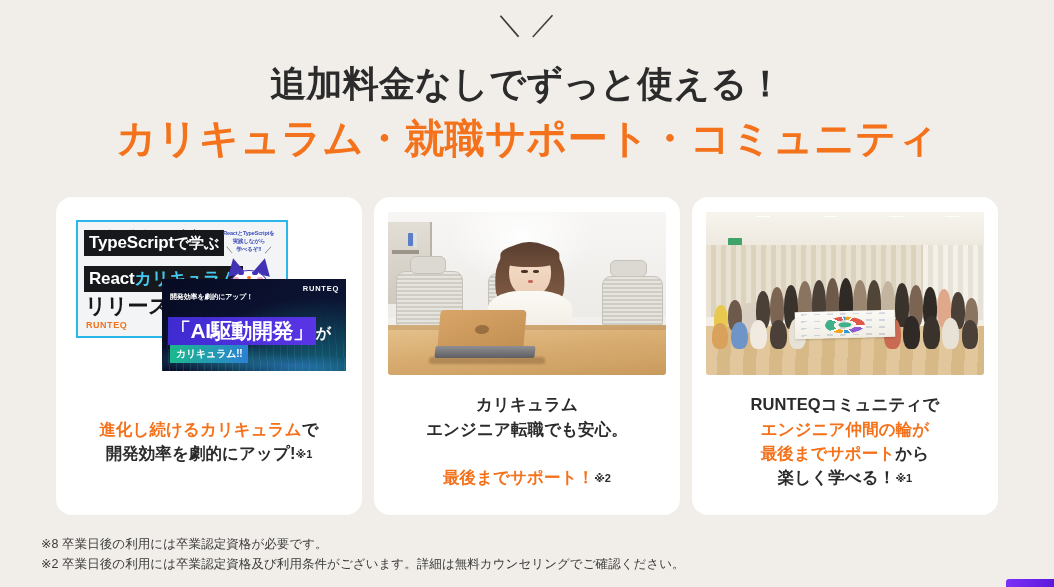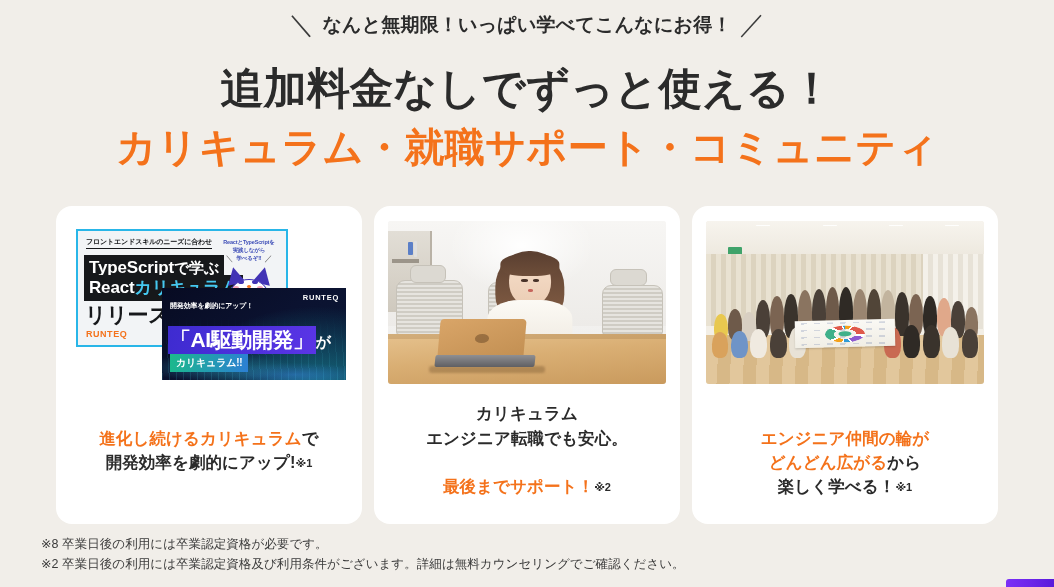--- a/index.html
+++ b/index.html
@@ -39,21 +39,21 @@
     font-weight: 300;
     font-size: 26px;
     line-height: 1;
     color: #3A3A3A;
     transform: translateY(-1px);
   }
   .eyebrow .slash.left  { transform: translateY(-1px) scaleX(1); }
 
   .headline {
     margin-top: 23px;
-    font-size: 43px;
+    font-size: 36px;
     font-weight: 800;
     letter-spacing: 0.005em;
     line-height: 1.28;
     color: #2B2B2B;
     white-space: nowrap;
   }
 
   .headline-accent {
     margin-top: 6px;
     font-size: 40px;
@@ -155,21 +155,21 @@
   .ts-bar {
     position: absolute; left: 6px;
     background: #16181B;
     color: #FFFFFF;
     font-size: 17px; font-weight: 800;
     line-height: 1;
     padding: 4px 5px 5px;
     white-space: nowrap;
     letter-spacing: -0.01em;
   }
-  .ts-bar.one { top: 24px; }
+  .ts-bar.one { top: 8px; }
   .ts-bar.two { top: 44px; }
   .ts-bar .cyan { color: #45C8F0; }
   .ts-bar .wht  { color: #FFFFFF; font-size: 15px; }
 
   .ts-release {
     position: absolute; left: 7px; top: 70px;
     font-size: 21px; font-weight: 800; color: #16181B;
     letter-spacing: -0.01em;
     white-space: nowrap;
   }
@@ -487,21 +487,20 @@
             mask-image: repeating-linear-gradient(180deg, #000 0px, #000 1.5px, transparent 1.5px, transparent 7px);
     opacity: .8;
   }
 </style>
 </head>
 <body>
 
 <header class="hero-header">
   <div class="eyebrow">
     <span class="slash left">＼</span>
-    <span>なんと無期限！いっぱい学べてこんなにお得！</span>
     <span class="slash right">／</span>
   </div>
   <h1 class="headline">追加料金なしでずっと使える！</h1>
   <h2 class="headline-accent">カリキュラム・就職サポート・コミュニティ</h2>
 </header>
 
 <section class="cards">
 
   <article class="card">
     <div class="card-figure fig-ts">
@@ -651,23 +650,23 @@
 
         <div class="cr-banner">
           <span class="cr-scribble"></span>
           <span class="cr-ring"></span>
           <span class="cr-ring-core"></span>
         </div>
       </div>
     </div>
 
     <p class="card-caption">
-      <br>
+      <span>RUNTEQコミュニティで</span><br>
       <span class="hl">エンジニア仲間の輪が</span><br>
-      <span class="hl">どんどん広がる</span><span>から</span><br>
+      <span class="hl">最後までサポート</span><span>から</span><br>
       <span>楽しく学べる！</span><span class="note">※1</span>
     </p>
   </article>
 
 </section>
 
 <div class="footnotes">
   <div>※8 卒業日後の利用には卒業認定資格が必要です。</div>
   <div>※2 卒業日後の利用には卒業認定資格及び利用条件がございます。詳細は無料カウンセリングでご確認ください。</div>
 </div>

